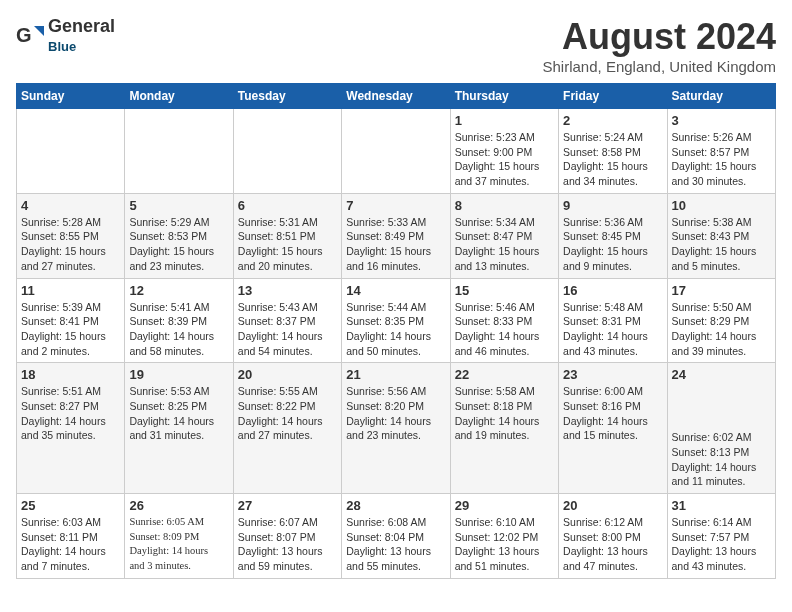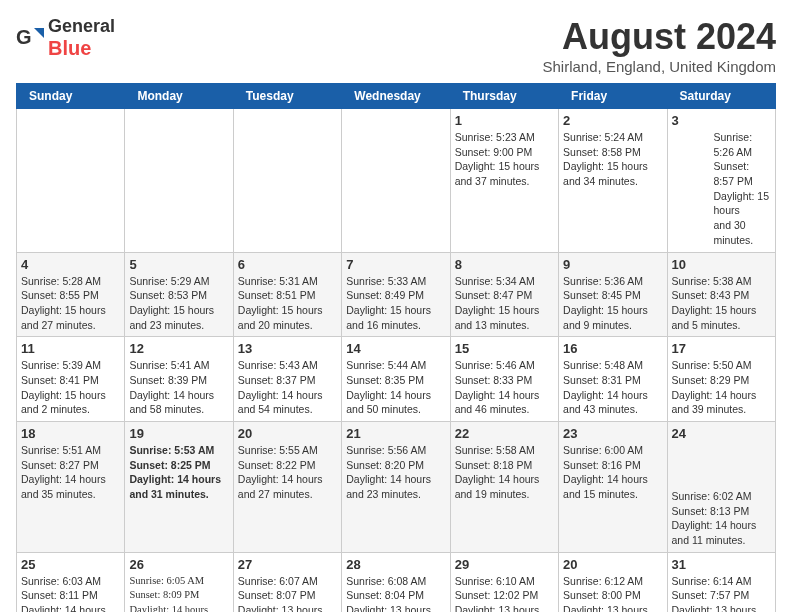--- a/index.html
+++ b/index.html
@@ -20,23 +20,23 @@
       display: flex;
       align-items: center;
       gap: 4px;
     }
     .logo-text-general {
       font-size: 18px;
       font-weight: bold;
       color: #333;
     }
     .logo-text-blue {
-      font-size: 20px;
+      font-size: 13px;
       font-weight: bold;
-      color: #ef4444;
+      color: #0c4a6e;
       margin-top: 12px;
     }
     .logo-icon {
       width: 28px;
       height: 28px;
     }
     .title-block {
       text-align: right;
       margin-left: 14px;
     }
@@ -50,21 +50,21 @@
       color: #555;
     }
     .calendar {
       width: 100%;
       border-collapse: collapse;
       font-size: 11px;
     }
     .calendar thead th {
       background-color: #1a5fa8;
       color: #fff;
-      padding: 5px 12px;
+      padding: 5px 4px;
       text-align: left;
       font-size: 12px;
       border: 1px solid #1a5fa8;
     }
     .calendar tbody td {
       border: 1px solid #ccc;
       vertical-align: top;
       padding: 4px;
       width: 108px;
       min-height: 80px;
@@ -135,21 +135,21 @@
         </td>
         <td>
           <div class="day-number">2</div>
           <div class="day-info" style="white-space: pre-line;">Sunrise: 5:24 AM
 Sunset: 8:58 PM
 Daylight: 15 hours
 and 34 minutes.</div>
         </td>
         <td>
           <div class="day-number">3</div>
-          <div class="day-info" style="white-space: pre-line; margin-left: 42px;">Sunrise: 5:26 AM
+          <div class="day-info" style="white-space: pre-line;">Sunrise: 5:26 AM
 Sunset: 8:57 PM
 Daylight: 15 hours
 and 30 minutes.</div>
         </td>
       </tr>
       <tr>
         <td>
           <div class="day-number">4</div>
           <div class="day-info" style="white-space: pre-line;">Sunrise: 5:28 AM
 Sunset: 8:55 PM
@@ -253,21 +253,21 @@
       <tr>
         <td>
           <div class="day-number">18</div>
           <div class="day-info" style="white-space: pre-line;">Sunrise: 5:51 AM
 Sunset: 8:27 PM
 Daylight: 14 hours
 and 35 minutes.</div>
         </td>
         <td>
           <div class="day-number">19</div>
-          <div class="day-info" style="white-space: pre-line; font-weight: bold;">Sunrise: 5:53 AM
+          <div class="day-info" style="white-space: pre-line;">Sunrise: 5:53 AM
 Sunset: 8:25 PM
 Daylight: 14 hours
 and 31 minutes.</div>
         </td>
         <td>
           <div class="day-number">20</div>
           <div class="day-info" style="white-space: pre-line;">Sunrise: 5:55 AM
 Sunset: 8:22 PM
 Daylight: 14 hours
 and 27 minutes.</div>

